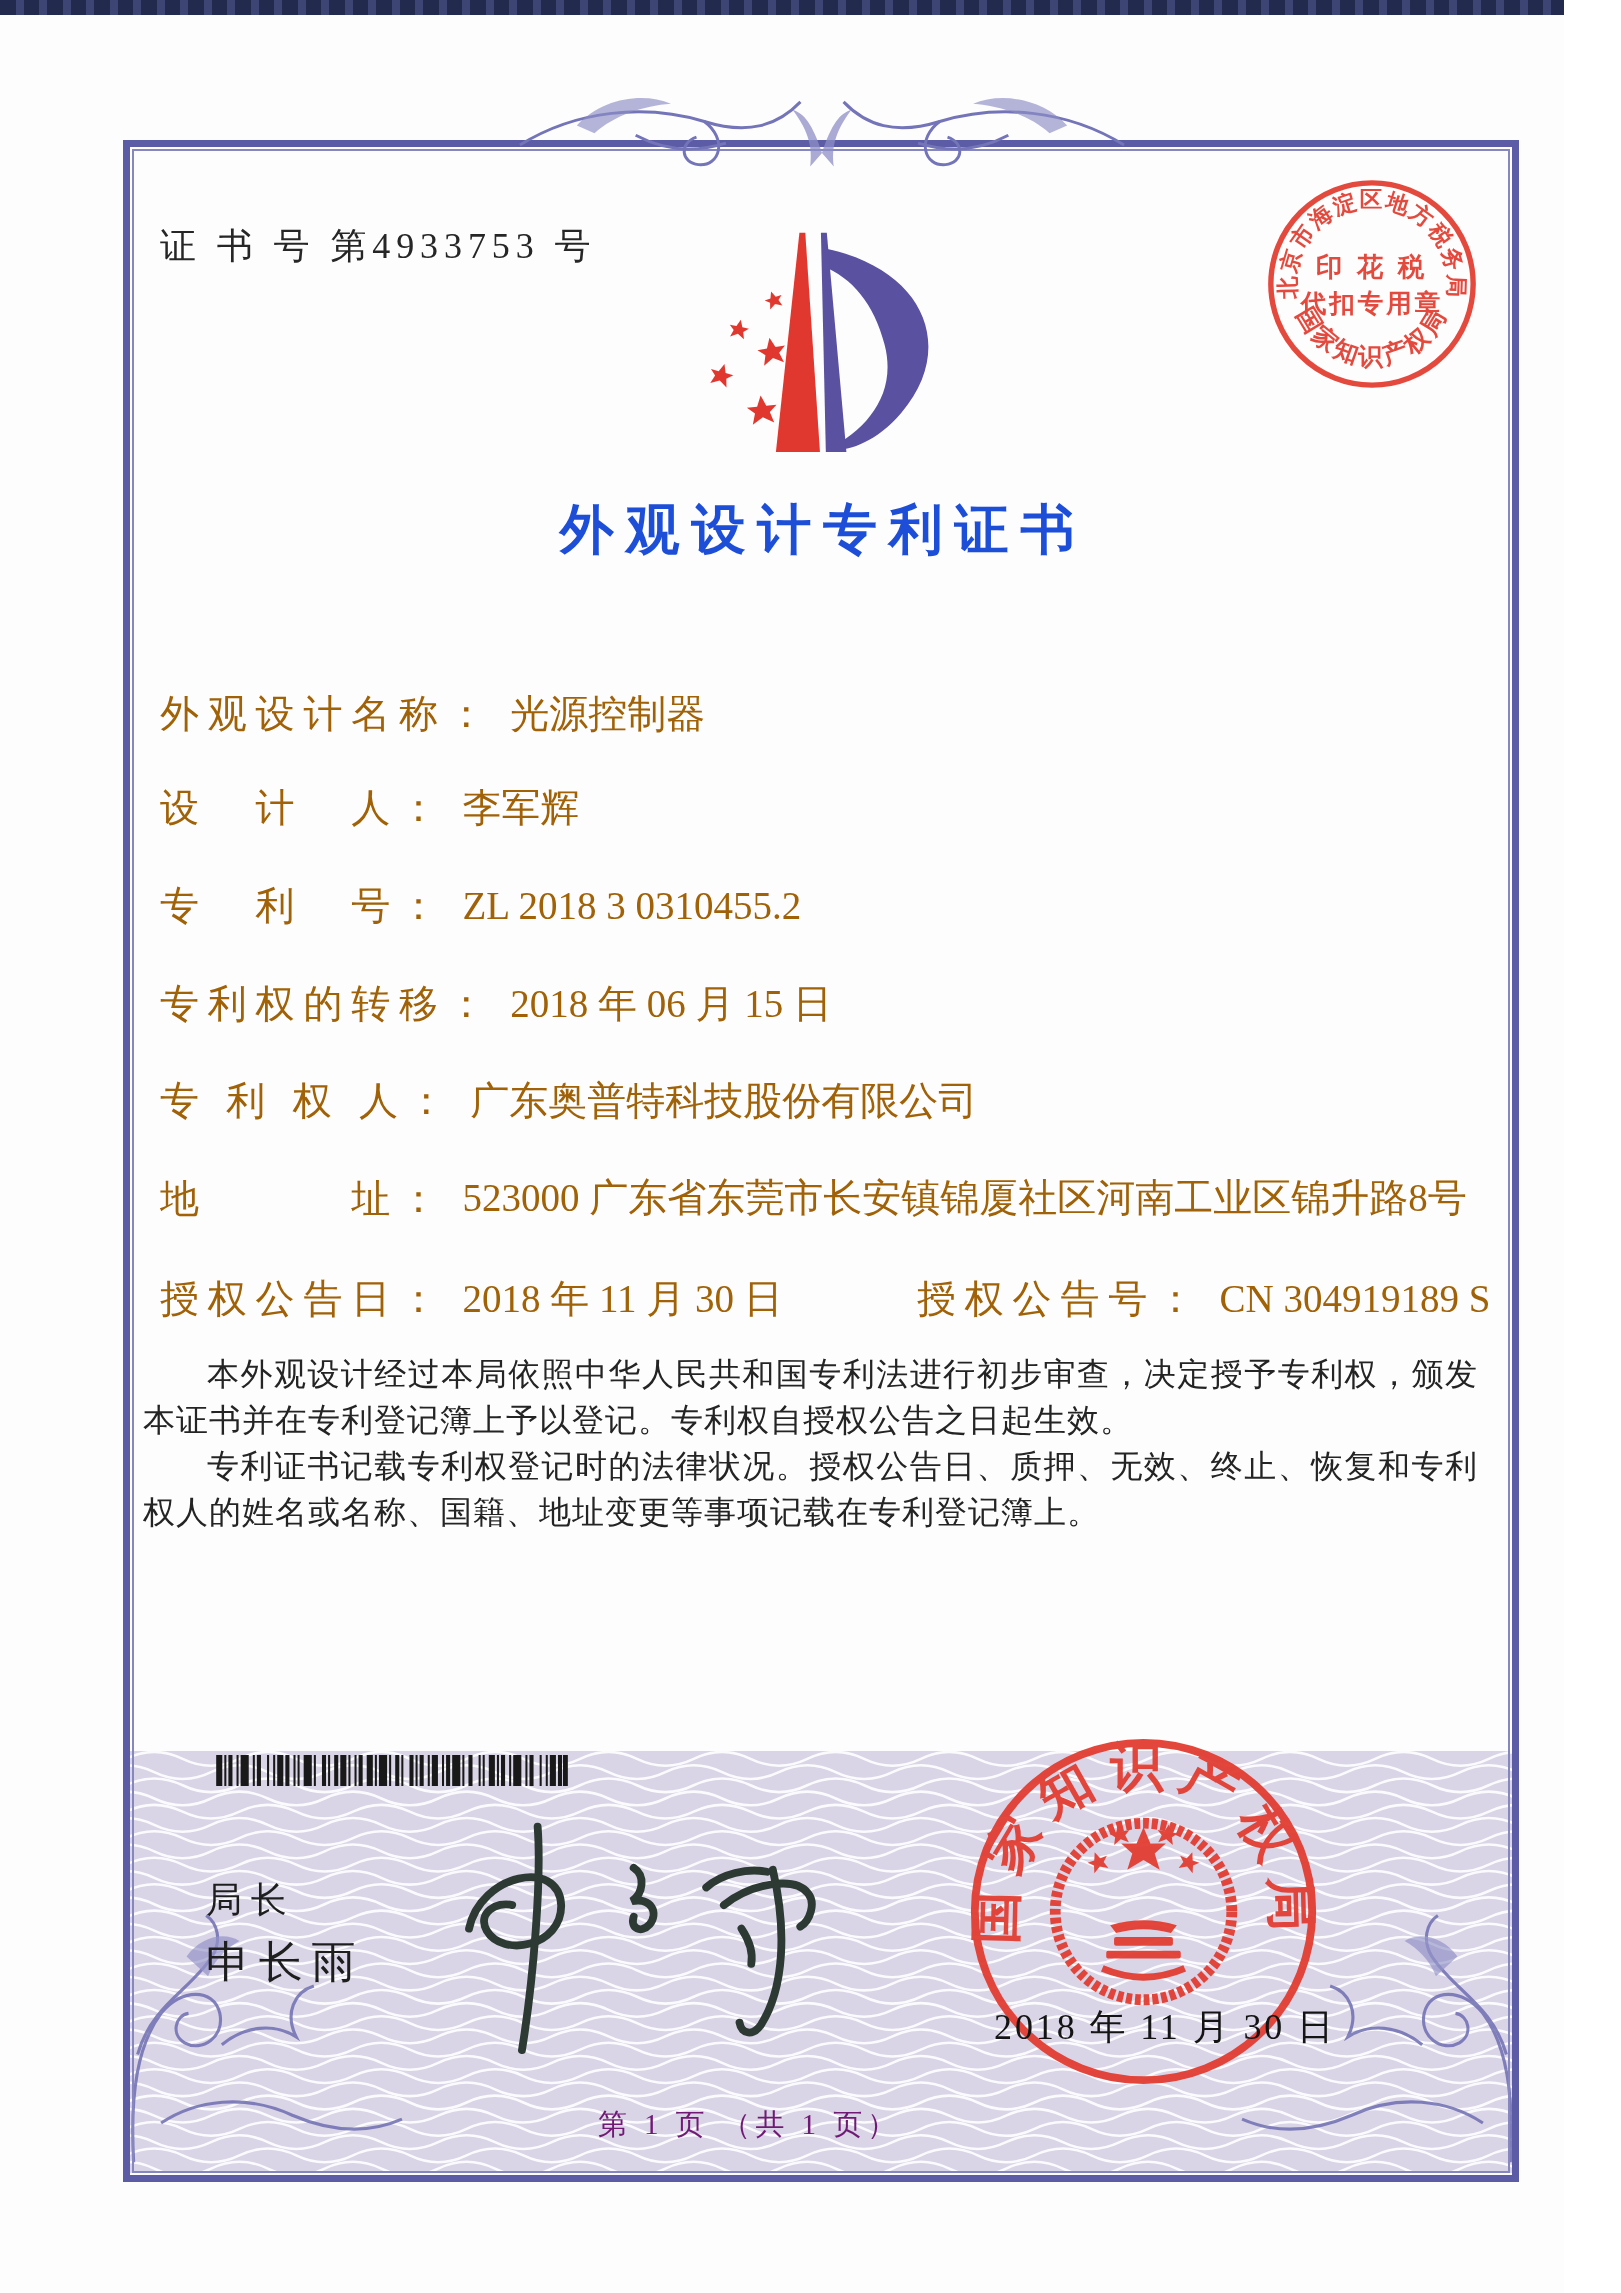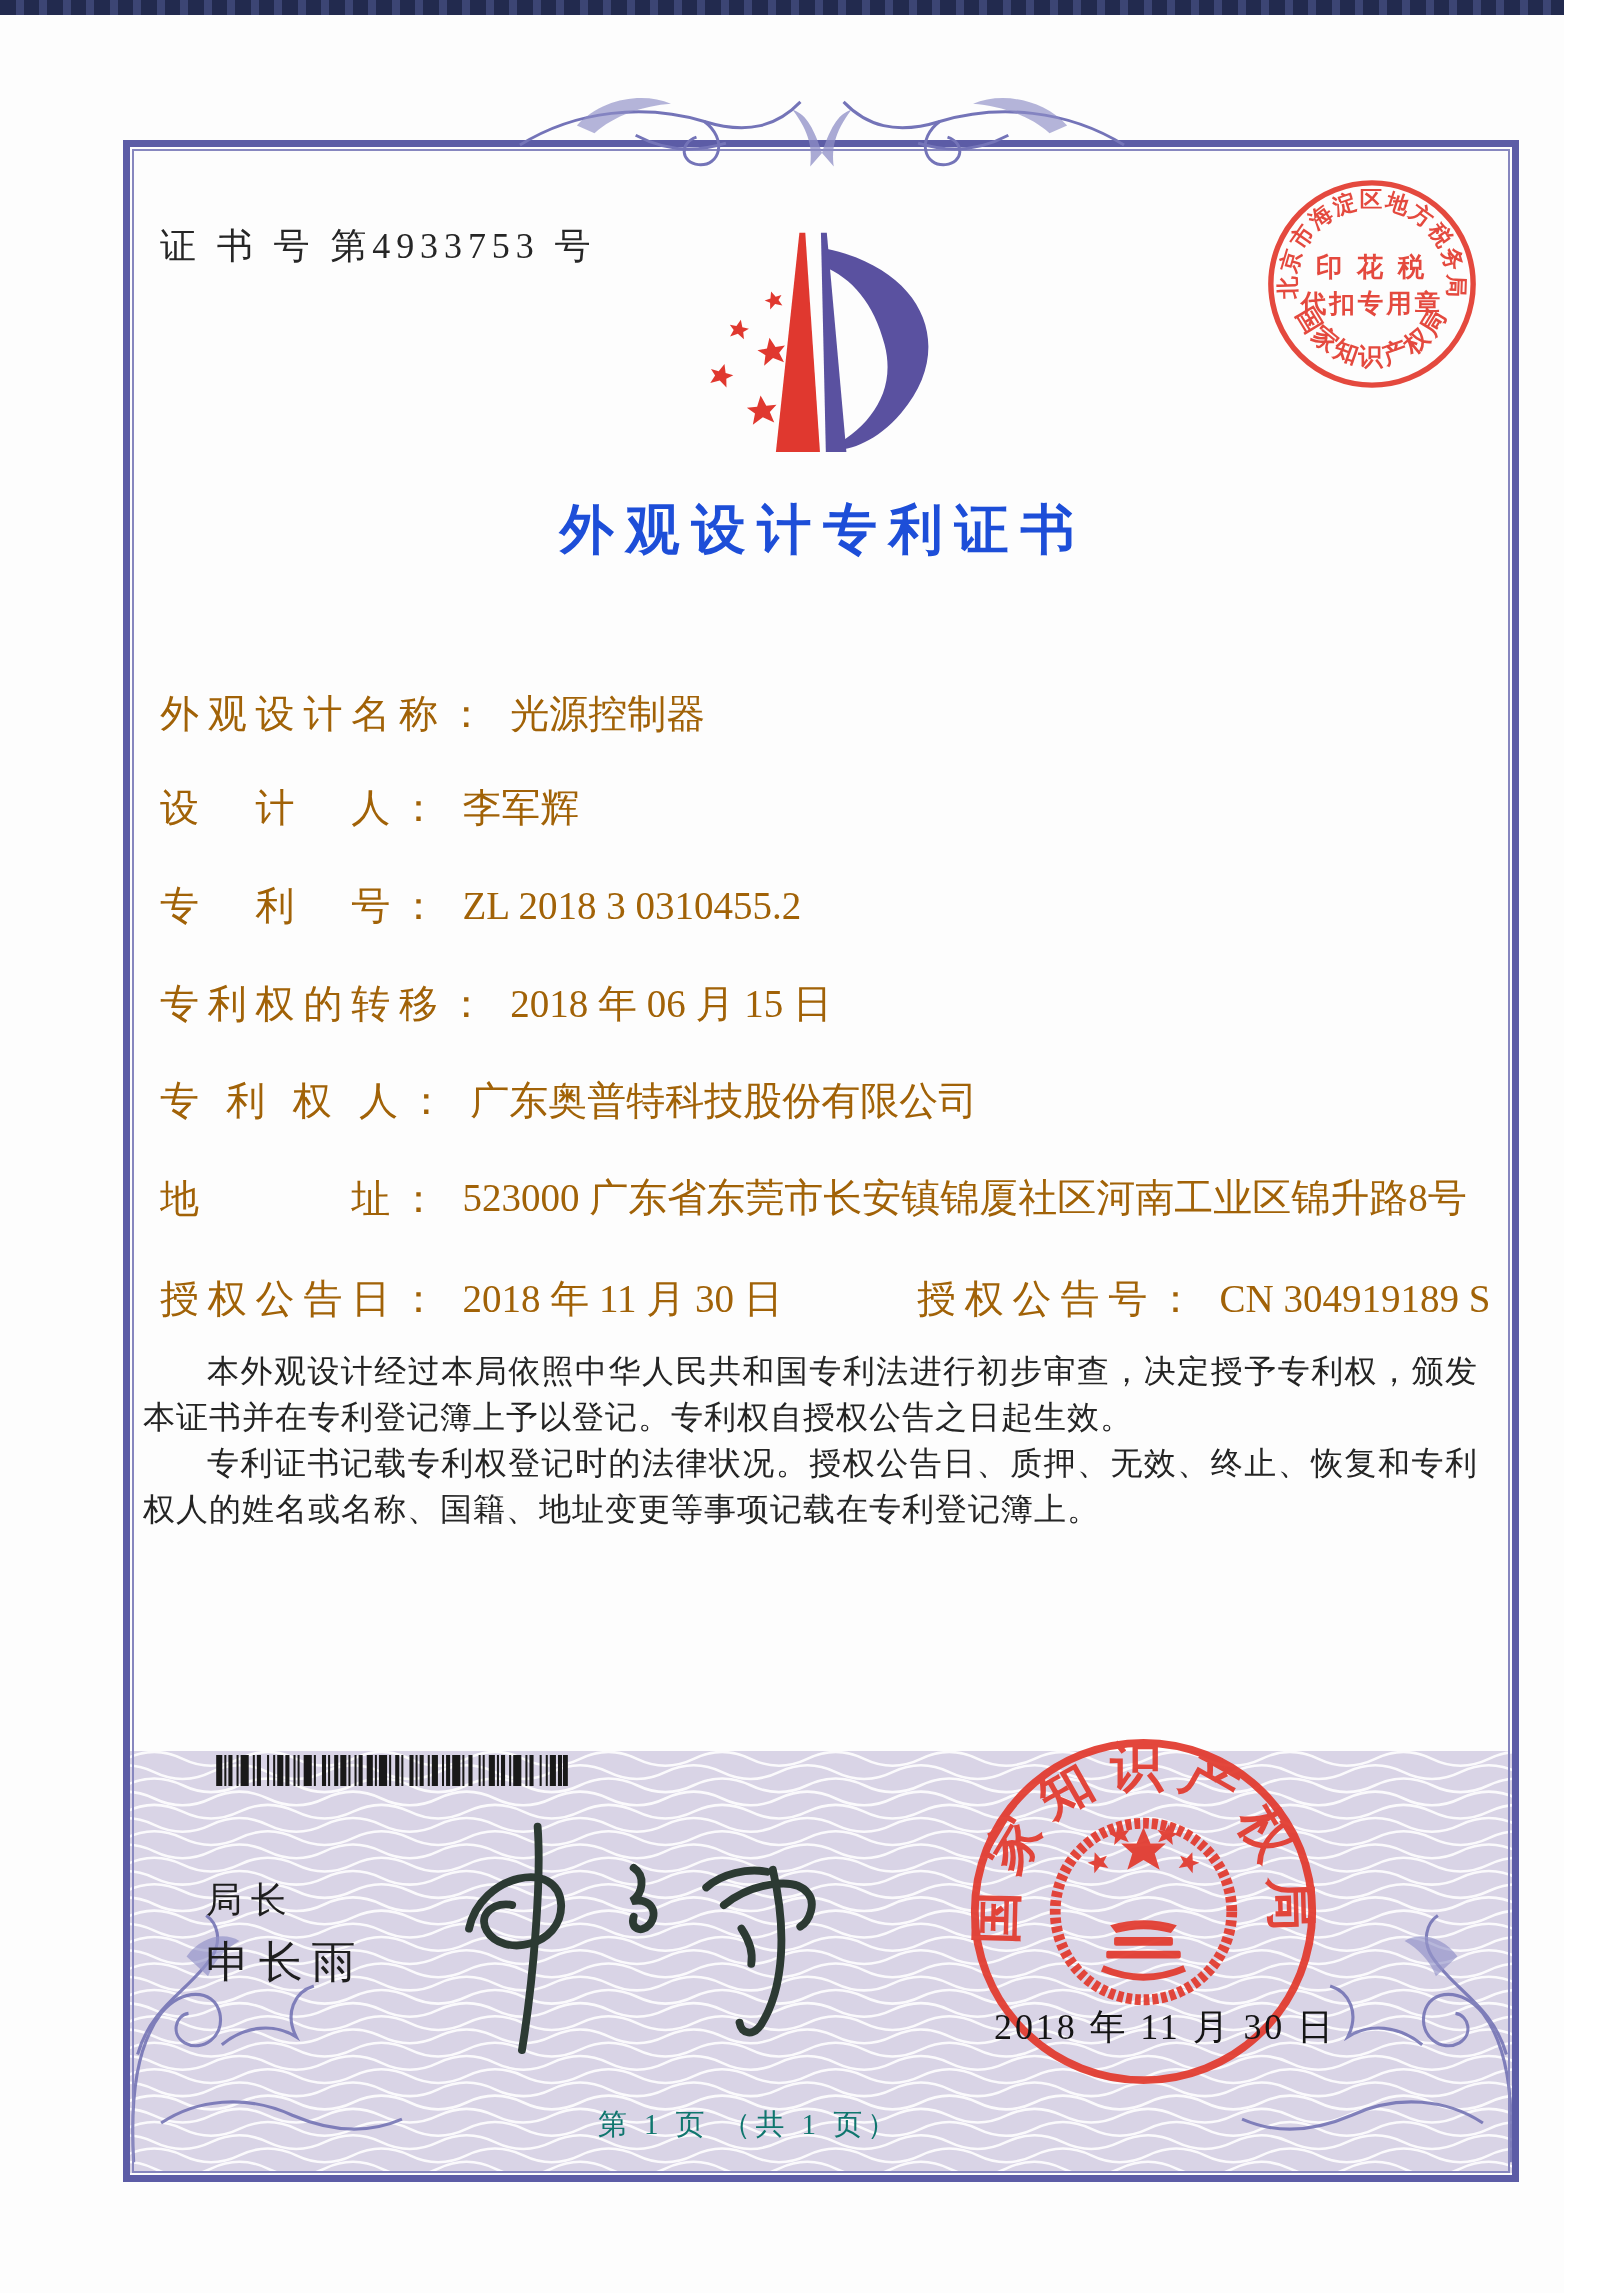--- a/index.html
+++ b/index.html
@@ -11,32 +11,32 @@
         border:7.8px solid #5c5ca6;box-sizing:border-box;}
   .frame-inner{position:absolute;inset:2px;border:2px solid #8787bf;}
   .cert-no{position:absolute;left:160px;top:222px;font-size:36px;letter-spacing:5.9px;color:#262626;}
   .title{position:absolute;left:127px;width:1392px;top:494px;text-align:center;
         font-size:54px;font-weight:700;letter-spacing:11.8px;color:#1d4ed8;}
   .frow{position:absolute;left:160px;font-size:39px;color:#a16207;white-space:nowrap;}
   .flabel{letter-spacing:8.8px;margin-right:15.7px;}
   .addr .fvalue{display:inline-block;white-space:normal;width:1017px;line-height:51px;vertical-align:top;}
   .grant-right{position:absolute;left:757px;}
   .body-text{position:absolute;left:143px;top:1351px;width:1335px;font-size:32px;
-        line-height:46px;text-align:justify;color:#242424;font-family:Liberation Mono, monospace;}
+        line-height:46px;text-align:justify;color:#242424;}
   .body-text p{margin:0;text-indent:2em;letter-spacing:1px;}
   .band{position:absolute;left:125px;top:1751px;width:1394px;height:422px;}
   .barcode{position:absolute;left:214px;top:1755px;}
   .director-title{position:absolute;left:206px;top:1876px;font-size:36px;letter-spacing:8.8px;color:#1e1e1e;}
   .director-name{position:absolute;left:206px;top:1933px;font-size:44px;letter-spacing:8.8px;color:#1e1e1e;}
   .signature{position:absolute;left:412px;top:1811px;}
   .main-seal{position:absolute;left:965px;top:1733px;opacity:.93;}
   .tax-seal{position:absolute;left:1262px;top:174px;opacity:.92;}
   .seal-date{position:absolute;left:994px;top:2003px;font-size:36px;letter-spacing:2.9px;color:#141414;z-index:6;}
   .footer{position:absolute;left:127px;width:1245px;top:2105px;text-align:center;
-        font-size:29px;letter-spacing:4.9px;color:#0f766e;z-index:6;}
+        font-size:29px;letter-spacing:4.9px;color:#701a75;z-index:6;}
   .flourish{position:absolute;left:518px;top:88px;}
   .logo{position:absolute;left:676px;top:227px;}
   svg text{font-family:"Liberation Serif","DejaVu Serif",serif;}
 </style>
 </head>
 <body>
 
 <div class="page">
 
   <div class="top-strip"></div>

